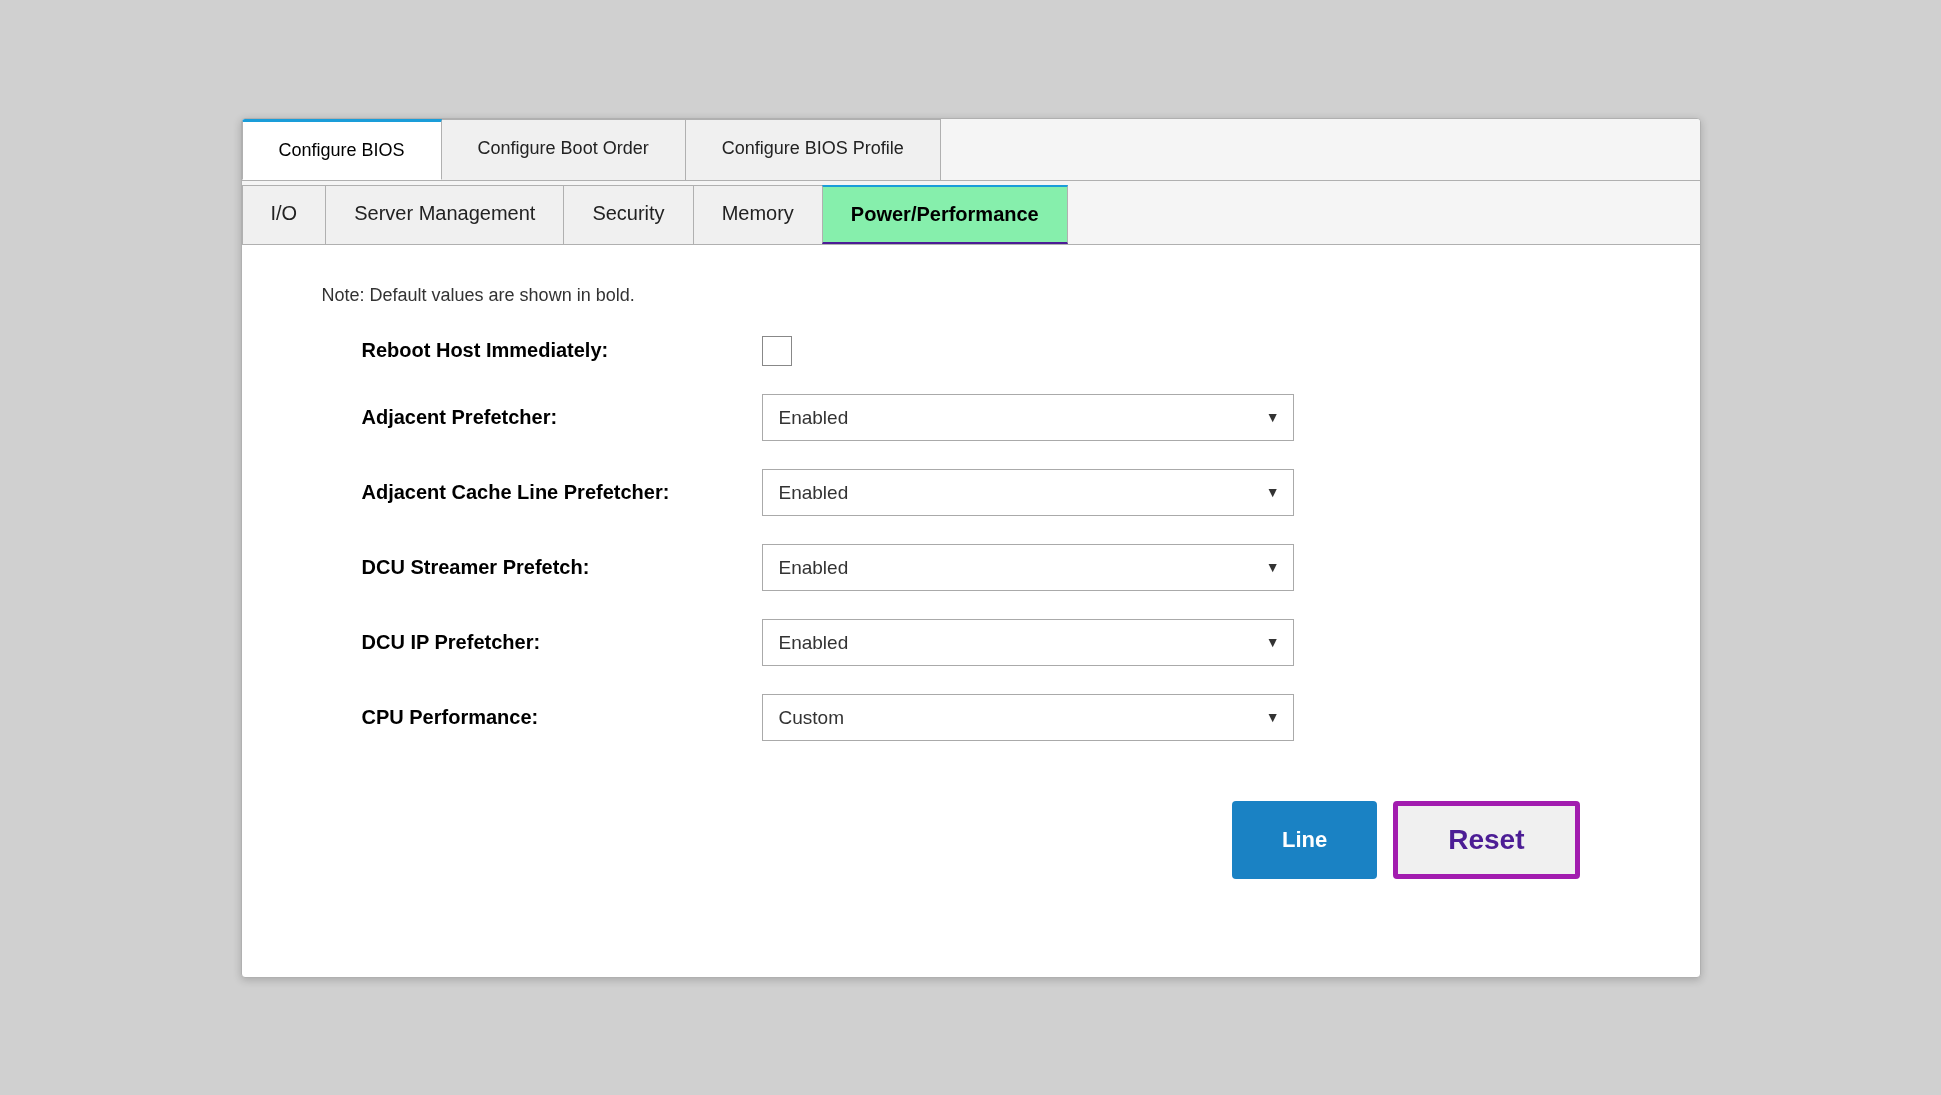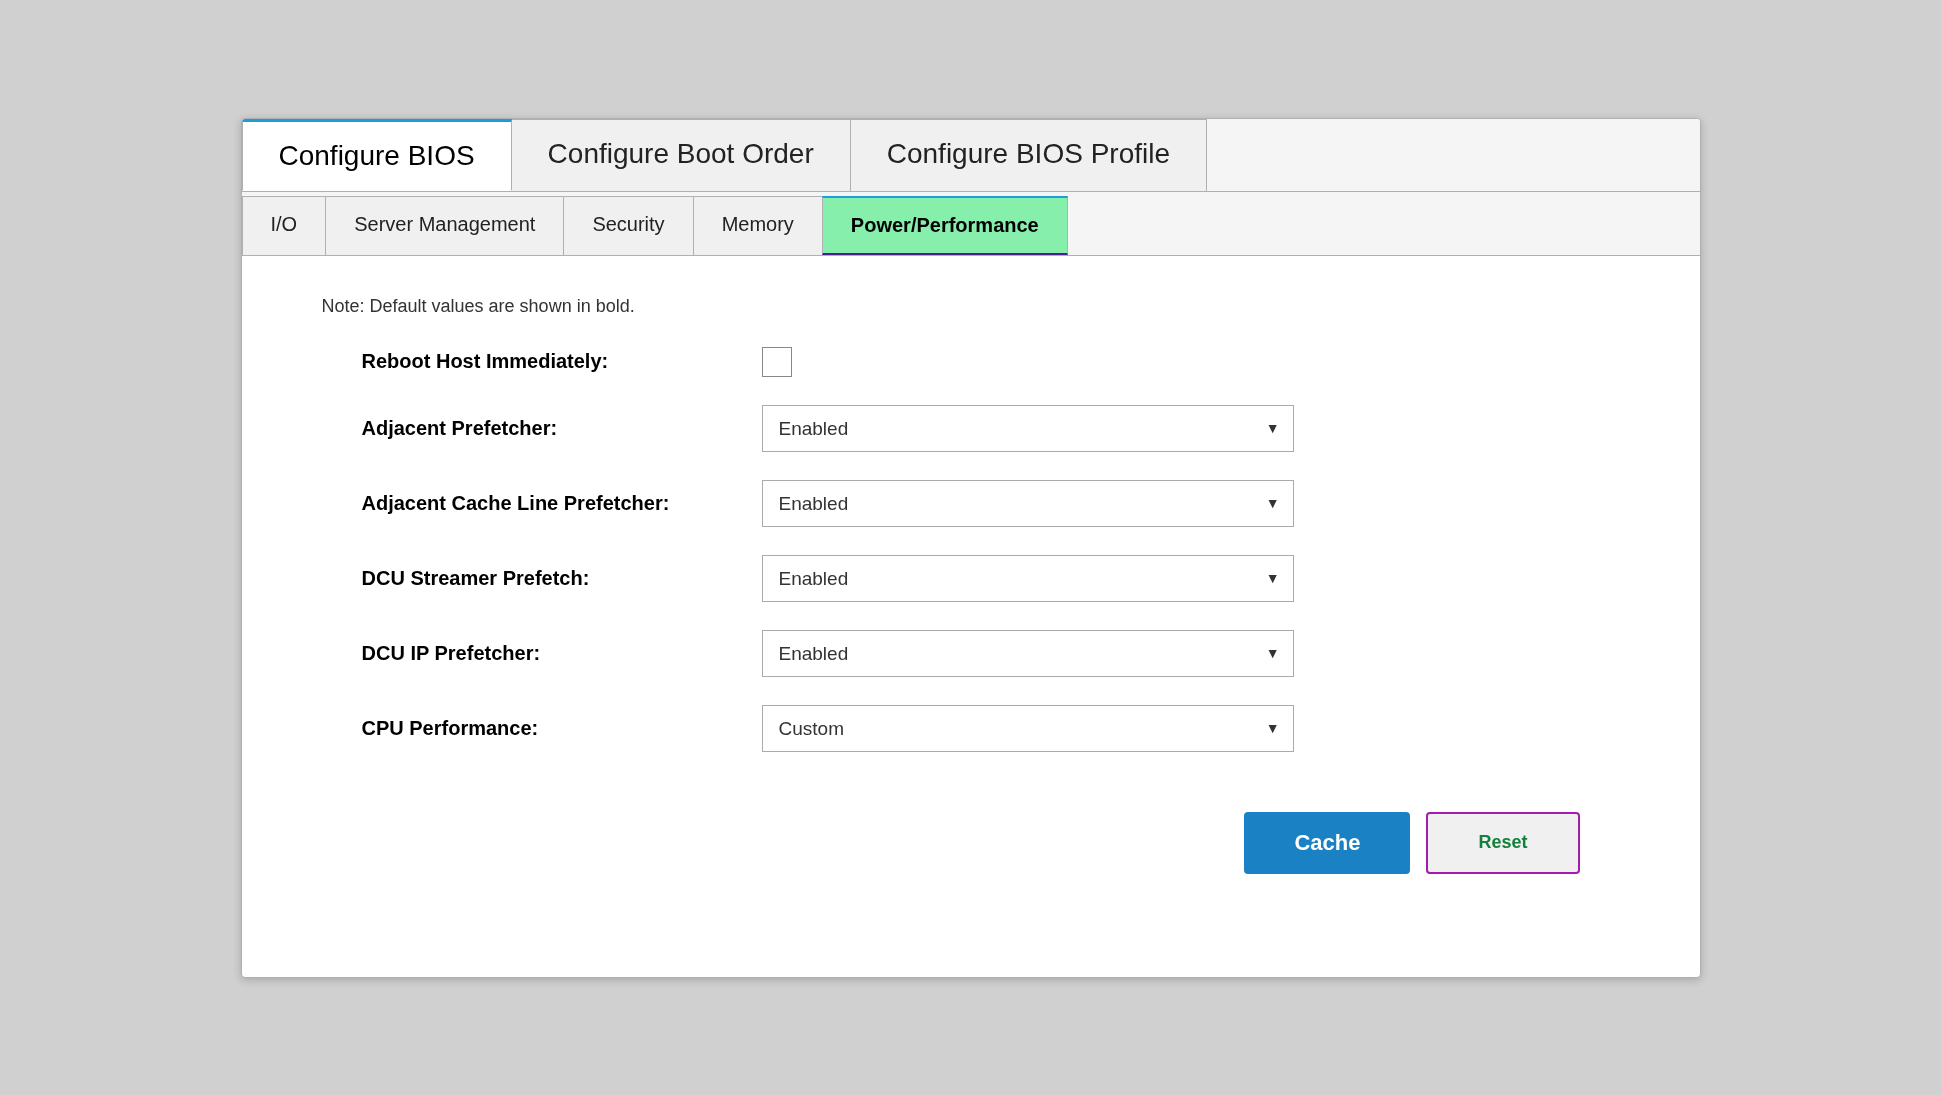--- a/index.html
+++ b/index.html
@@ -30,21 +30,21 @@
     
     .top-tabs {
       display: flex;
       flex-direction: row;
       border-bottom: 1px solid #b0b0b0;
       background: #f5f5f5;
     }
 
     .top-tab {
       padding: 18px 36px;
-      font-size: 28px;
+      font-size: 18px;
       font-weight: normal;
       border: 1px solid #b0b0b0;
       border-bottom: none;
       background: #f0f0f0;
       cursor: pointer;
       color: #222;
       margin-right: -1px;
     }
 
     .top-tab.active {
@@ -171,24 +171,24 @@
       border: none;
       padding: 18px 50px;
       font-size: 22px;
       font-weight: bold;
       cursor: pointer;
       border-radius: 4px;
     }
 
     .btn-reset {
       background: #f0f0f0;
-      color: #15803d;
-      border: 2px solid #a21caf;
+      color: #4c1d95;
+      border: 5px solid #a21caf;
       padding: 18px 50px;
-      font-size: 18px;
+      font-size: 28px;
       font-weight: bold;
       cursor: pointer;
       border-radius: 4px;
     }
   </style>
 </head>
 <body>
 
 <div class="main-container">
 
@@ -286,19 +286,19 @@
             <option>High Throughput</option>
             <option>HPC</option>
           </select>
           <span class="select-arrow">▼</span>
         </div>
       </div>
 
     </div>
 
     <div class="button-row">
-      <button class="btn-save">Cache</button>
+      <button class="btn-save">Line</button>
       <button class="btn-reset">Reset</button>
     </div>
 
   </div>
 
 </div>
 
 </body></html>

